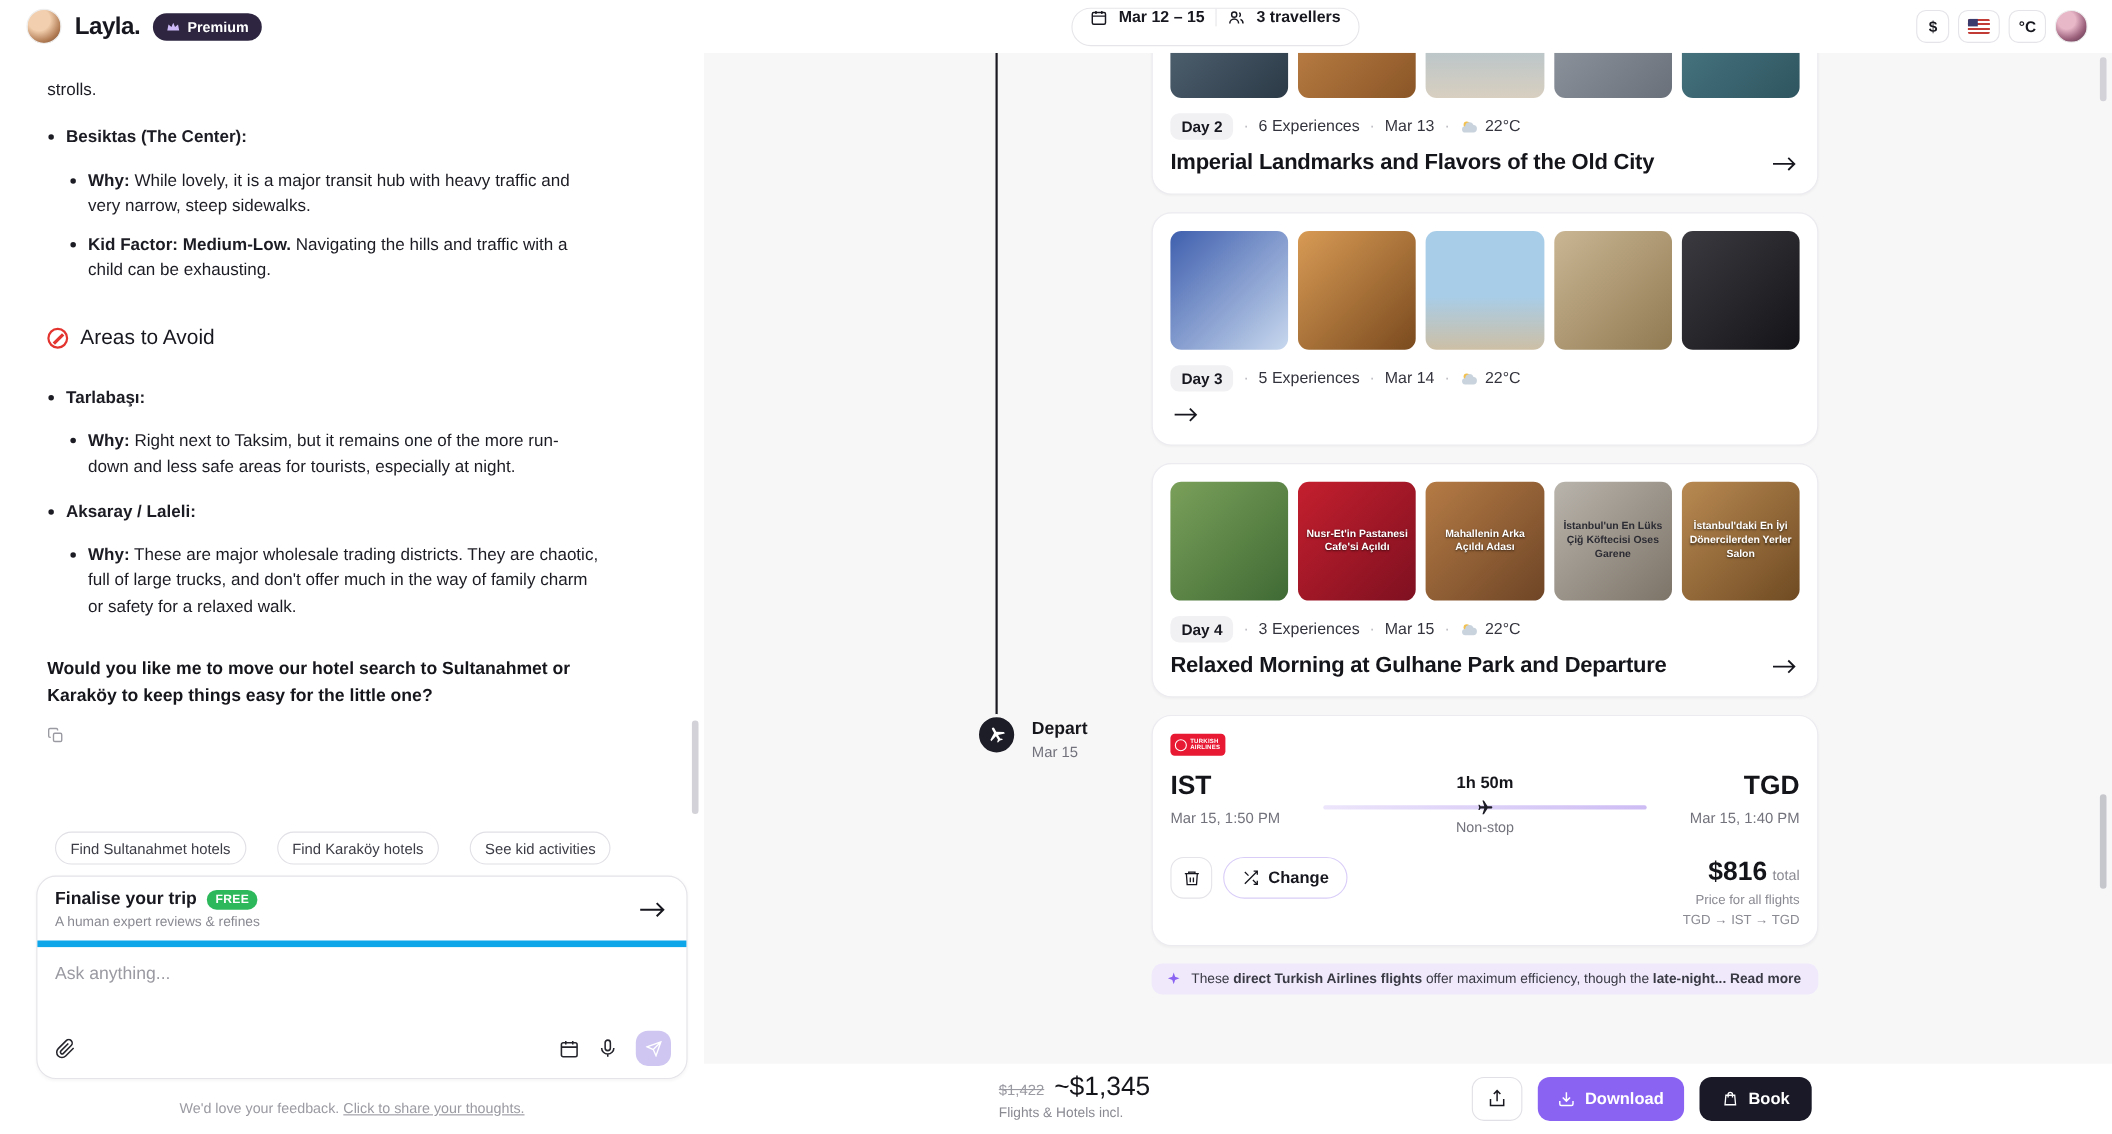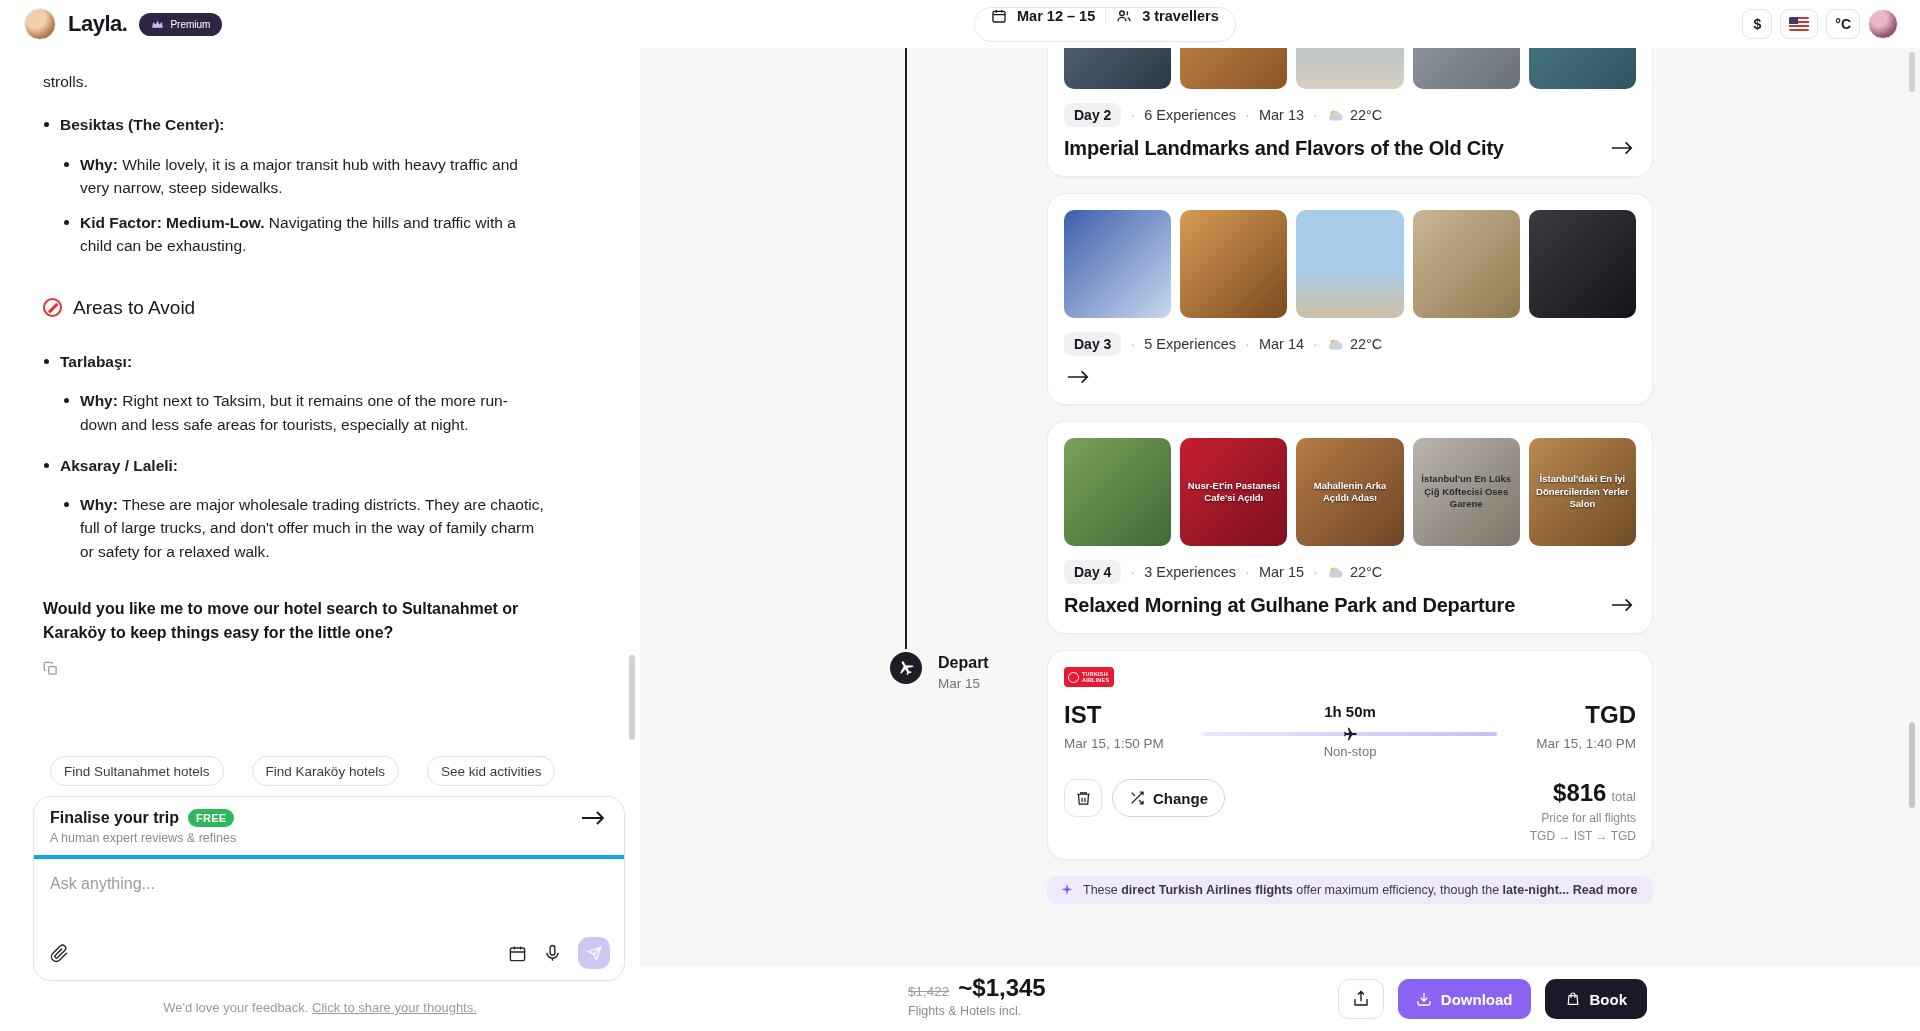--- a/index.html
+++ b/index.html
@@ -4,21 +4,21 @@
 <style>
 *{margin:0;padding:0;box-sizing:border-box}
 html,body{width:1920px;height:1031px;overflow:hidden;font-family:"Liberation Sans",sans-serif;background:#fff;color:#17171f}
 .app{position:relative;width:1920px;height:1031px;overflow:hidden}
 
 
 .hdr{position:absolute;top:0;left:0;right:0;height:48px;background:#fff;z-index:40}
 .h-left{position:absolute;left:24px;top:0;height:48px;display:flex;align-items:center;gap:12px}
 .brand-avatar{width:32px;height:32px;border-radius:50%;background:radial-gradient(circle at 35% 30%,#f2cfae 0 35%,#b07a52 70%,#6d4730);border:1px solid #eee}
 .logo{font-size:22px;font-weight:800;letter-spacing:-.5px;color:#17171f}
-.premium{display:flex;align-items:center;gap:6px;background:#2e2640;color:#fff;border:none;border-radius:14px;padding:5px 12px;font-size:10px;font-weight:400;cursor:pointer}
+.premium{display:flex;align-items:center;gap:6px;background:#2e2640;color:#fff;border:none;border-radius:14px;padding:5px 12px;font-size:13px;font-weight:700;cursor:pointer}
 .h-center{position:absolute;left:974px;top:7px;height:35px;border:1px solid #e6e6ea;border-radius:18px;display:flex;align-items:flex-start;gap:10px;padding:0 16px;background:#fff;font-size:14.5px;font-weight:600;cursor:pointer}
 .h-div{width:1px;height:16px;background:#e6e6ea}
 .h-right{position:absolute;right:22px;top:9px;display:flex;gap:8px;align-items:center}
 .sq-btn{min-width:30px;height:30px;border:1px solid #e4e4e9;border-radius:9px;font-size:14px;font-weight:600;display:flex;align-items:center;justify-content:center;background:#fff;padding:0 8px;cursor:pointer;color:#17171f}
 .flag-inner{width:20px;height:14px;border-radius:2px;background:repeating-linear-gradient(180deg,#c23c35 0 2px,#fff 2px 4px);position:relative;overflow:hidden}
 .flag-inner::before{content:"";position:absolute;left:0;top:0;width:9px;height:7px;background:#3c3b6e}
 .profile-avatar{width:30px;height:30px;border-radius:50%;background:radial-gradient(circle at 35% 30%,#e8b7c8 0 30%,#9a5f7a 65%,#4e2f44);border:1px solid #eee;cursor:pointer}
 
 
 .chat-panel{position:absolute;top:48px;left:0;width:640px;bottom:0;background:#fff}
@@ -32,21 +32,21 @@
 .avoid-heading{display:flex;align-items:center;gap:11px;font-size:19px;font-weight:500;margin:36px 0 28px;color:#17171f}
 .no-icon{display:inline-block;width:19px;height:19px;border:2.5px solid #e3342f;border-radius:50%;position:relative;flex:0 0 auto}
 .no-icon::before{content:"";position:absolute;left:50%;top:50%;width:2.5px;height:12px;background:#e3342f;transform:translate(-50%,-50%) rotate(45deg)}
 .question{font-weight:700;font-size:16px;margin-top:34px;line-height:1.5;color:#15151c}
 .copy-btn{margin-top:16px;background:none;border:none;cursor:pointer;color:#8a8a93;display:block}
 .chat-sb{position:absolute;top:0;right:5px;width:6px;bottom:0}
 .chat-sb .thumb{position:absolute;top:607px;height:85px;width:6px;border-radius:3px;background:#d2d2d8;cursor:grab}
 .chips{position:absolute;top:708px;left:50px;display:flex;gap:28px}
 .chip{height:30px;border:1px solid #e0e0e6;border-radius:15px;background:#fff;padding:0 13px;font-size:13.5px;font-weight:500;color:#3c3c46;cursor:pointer;font-family:inherit}
 .composer-card{position:absolute;top:748px;left:33px;width:592px;height:185px;border:1px solid #e4e4e9;border-radius:18px;background:#fff;box-shadow:0 1px 3px rgba(0,0,0,.04)}
-.finalise{display:flex;align-items:flex-start;padding:12px 18px 10px 16px;border-bottom:4px solid #0ea5e9;cursor:pointer}
+.finalise{display:flex;align-items:center;padding:12px 18px 10px 16px;border-bottom:6px solid #0ea5e9;cursor:pointer}
 .fin-text{flex:1}
 .fin-title-row{display:flex;align-items:center;gap:9px}
 .fin-title{font-size:16px;font-weight:700}
 .free-badge{background:#2eb85c;color:#fff;font-size:11px;font-weight:700;border-radius:9px;padding:3px 8px;letter-spacing:.3px}
 .fin-sub{font-size:12.5px;color:#8a8a93;margin-top:4px}
 .ask-input{display:block;width:556px;margin:6px 16px 0;border:none;outline:none;font-size:16px;font-family:inherit;color:#17171f;padding:10px 0}
 .ask-input::placeholder{color:#9a9aa2}
 .composer-icons{position:absolute;left:16px;right:14px;bottom:11px;display:flex;align-items:center;gap:16px}
 .ic-btn{background:none;border:none;cursor:pointer;display:flex;align-items:center;justify-content:center;color:#25252d;padding:0}
 .ic-spacer{flex:1}
@@ -78,21 +78,21 @@
 .t3e{background:linear-gradient(135deg,#3a3a40,#141418)}
 .t4a{background:linear-gradient(135deg,#7aa05a,#3f6a34)}
 .t4b{background:linear-gradient(135deg,#c41f2e,#7e1020)}
 .t4c{background:linear-gradient(135deg,#b57b45,#6e4526)}
 .t4d{background:linear-gradient(135deg,#b9b4ac,#7d7468)}
 .t4e{background:linear-gradient(135deg,#b98a52,#6f4a22)}
 .meta{display:flex;align-items:center;gap:9px;font-size:14.5px;color:#33333d;font-weight:500}
 .day-pill{background:#f1f1f4;border-radius:8px;padding:4px 10px;font-weight:700;font-size:14px;color:#17171f}
 .sep{color:#b9b9c0}
 .temp{display:flex;align-items:center;gap:6px}
-.card-title-row{display:flex;align-items:flex-start;justify-content:space-between;margin-top:10px}
+.card-title-row{display:flex;align-items:flex-end;justify-content:space-between;margin-top:10px}
 .card-title{font-size:20px;font-weight:700;color:#14141b;letter-spacing:-.2px}
 .card-arrow{background:none;border:none;cursor:pointer;color:#17171f;display:flex;padding:2px}
 
 
 .tk-badge{width:50px;height:20px;border-radius:4px;background:#e81932;display:flex;align-items:center;gap:3px;padding:0 4px}
 .tk-circle{width:11px;height:11px;border:1.5px solid #fff;border-radius:50%;flex:0 0 auto}
 .tk-text{color:#fff;font-size:5.5px;font-weight:700;line-height:1.15;letter-spacing:.2px}
 .route{display:flex;align-items:flex-start;justify-content:space-between;margin-top:14px}
 .rt-col{min-width:120px}
 .rt-col.right{text-align:right}
@@ -112,21 +112,21 @@
 .pn{font-size:12px;color:#8a8a93;margin-top:4px}
 .note-bar{background:#efe9fb;border-radius:10px;padding:7px 13px;font-size:12.5px;color:#3a3a45;display:flex;gap:9px;align-items:center;margin-top:0}
 .note-bar b{font-weight:700}
 .read-more{font-weight:700;cursor:pointer}
 
 
 .bottom-bar{position:absolute;left:0;right:0;bottom:0;height:64px;background:#fff}
 .price-sum{position:absolute;left:268px;top:7px}
 .ps-row{display:flex;align-items:baseline;gap:9px}
 .old{font-size:13.5px;color:#9a9aa2;text-decoration:line-through}
-.now{font-size:24px;font-weight:700;color:#14141b}
+.now{font-size:24px;font-weight:400;color:#14141b}
 .incl{font-size:12.5px;color:#8a8a93;margin-top:2px}
 .bar-buttons{position:absolute;right:273px;top:12px;display:flex;gap:14px;align-items:center}
 .share-btn{width:46px;height:40px;border:1px solid #e0e0e6;border-radius:11px;background:#fff;display:flex;align-items:center;justify-content:center;cursor:pointer}
 .dl-btn{height:40px;background:#8b63f2;border:none;color:#fff;border-radius:11px;display:flex;align-items:center;gap:9px;padding:0 18px;font-size:15px;font-weight:600;cursor:pointer;font-family:inherit}
 .book-btn{height:40px;background:#191928;border:none;color:#fff;border-radius:11px;display:flex;align-items:center;gap:9px;padding:0 20px;font-size:15px;font-weight:600;cursor:pointer;font-family:inherit}
 
 
 .page-sb-top{position:absolute;right:5px;top:52px;width:6px;height:40px;border-radius:3px;background:#d2d2d8;z-index:50}
 .page-sb-thumb{position:absolute;right:5px;top:722px;width:6px;height:86px;border-radius:3px;background:#c6c6cd;z-index:50;cursor:grab}
 svg{display:block}

